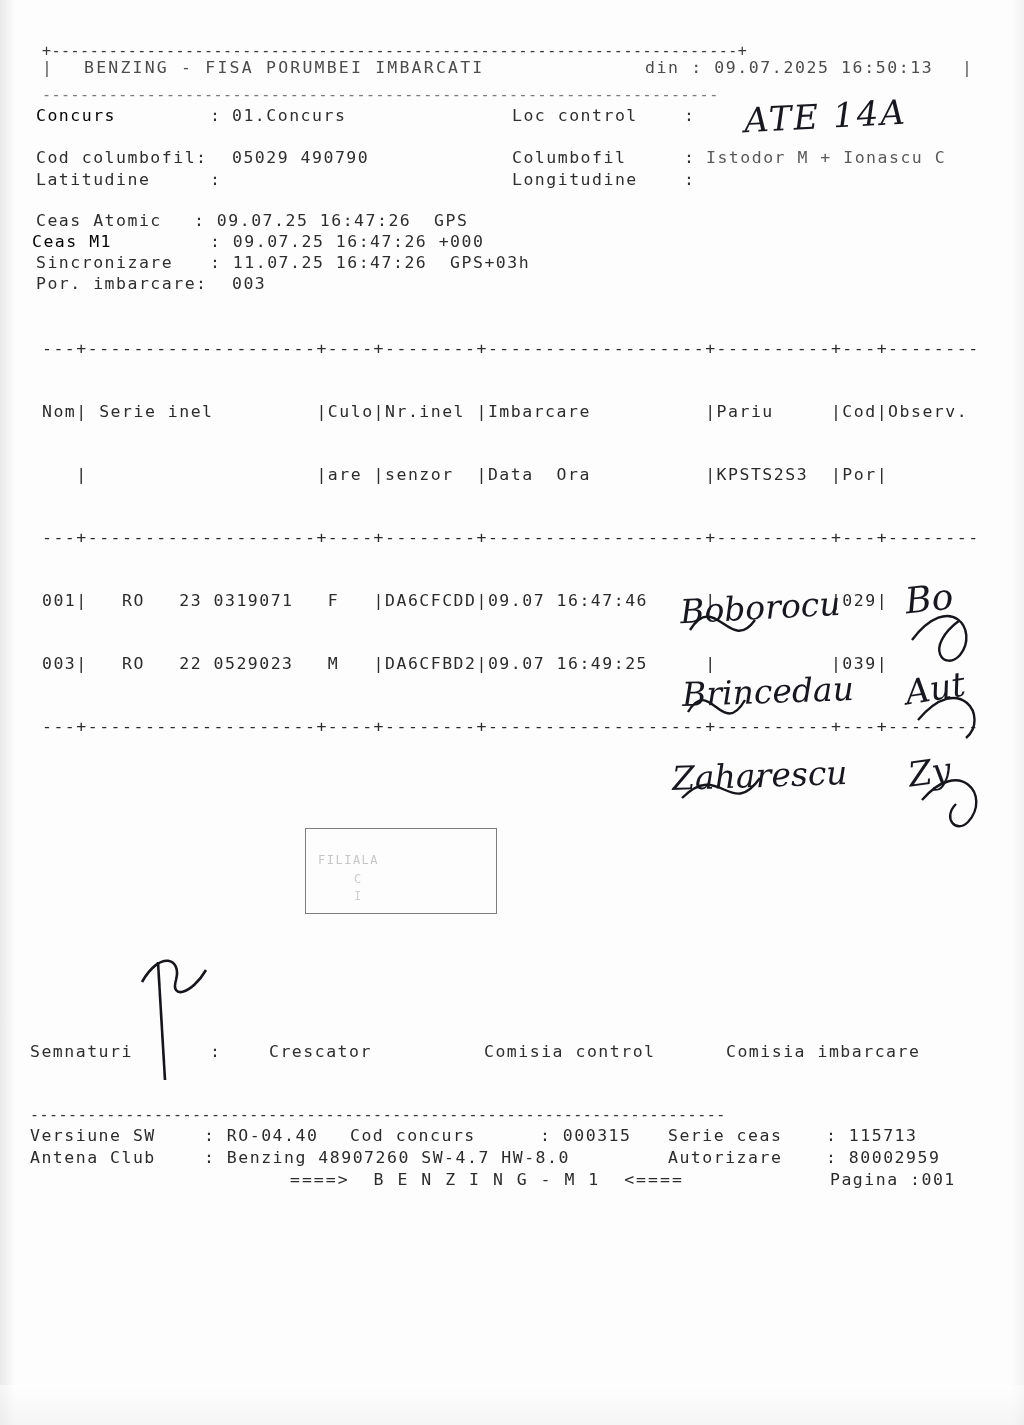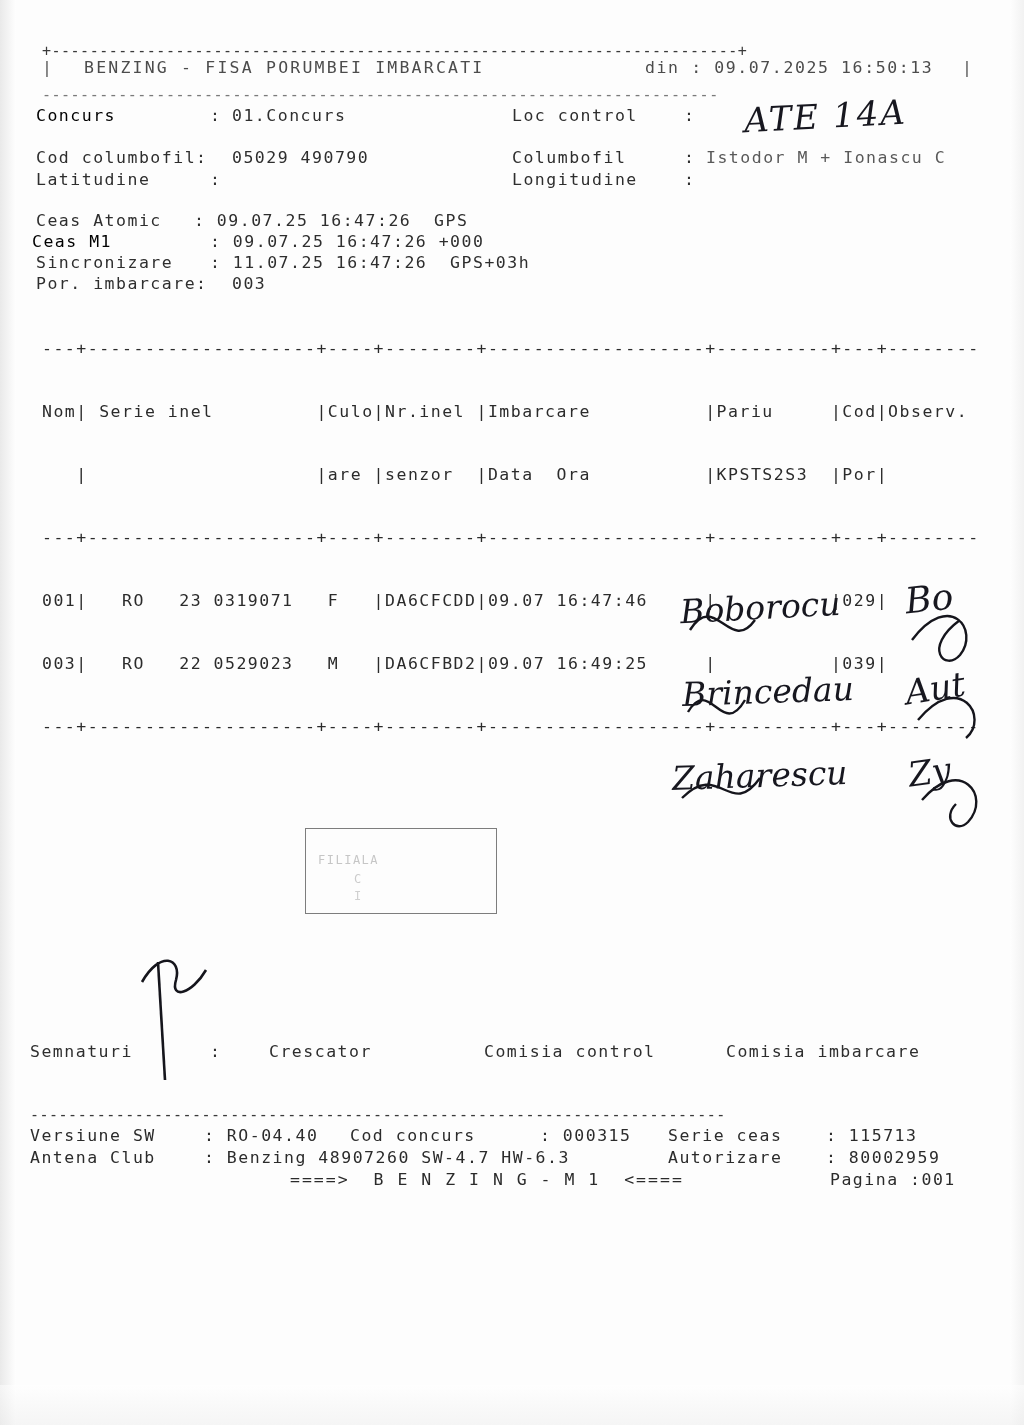--- a/index.html
+++ b/index.html
@@ -245,19 +245,19 @@
   <div class="foot-rule mono" style="top:1108px;">-------------------------------------------------------------------------</div>
 
   <div class="foot mono" style="left:30px;top:1126px;">Versiune SW</div>
   <div class="foot mono" style="left:204px;top:1126px;">: RO-04.40</div>
   <div class="foot mono" style="left:350px;top:1126px;">Cod concurs</div>
   <div class="foot mono" style="left:540px;top:1126px;">: 000315</div>
   <div class="foot mono" style="left:668px;top:1126px;">Serie ceas</div>
   <div class="foot mono" style="left:826px;top:1126px;">: 115713</div>
 
   <div class="foot mono" style="left:30px;top:1148px;">Antena Club</div>
-  <div class="foot mono" style="left:204px;top:1148px;">: Benzing 48907260 SW-4.7 HW-6.3</div>
+  <div class="foot mono" style="left:204px;top:1148px;">: Benzing 48907260 SW-4.7 HW-8.0</div>
   <div class="foot mono" style="left:668px;top:1148px;">Autorizare</div>
   <div class="foot mono" style="left:826px;top:1148px;">: 80002959</div>
 
   <div class="foot mono" style="left:290px;top:1170px;letter-spacing:2px;">====&gt;  B E N Z I N G - M 1  &lt;====</div>
   <div class="foot mono" style="left:830px;top:1170px;">Pagina :001</div>
 </div>
 
 </body></html>

